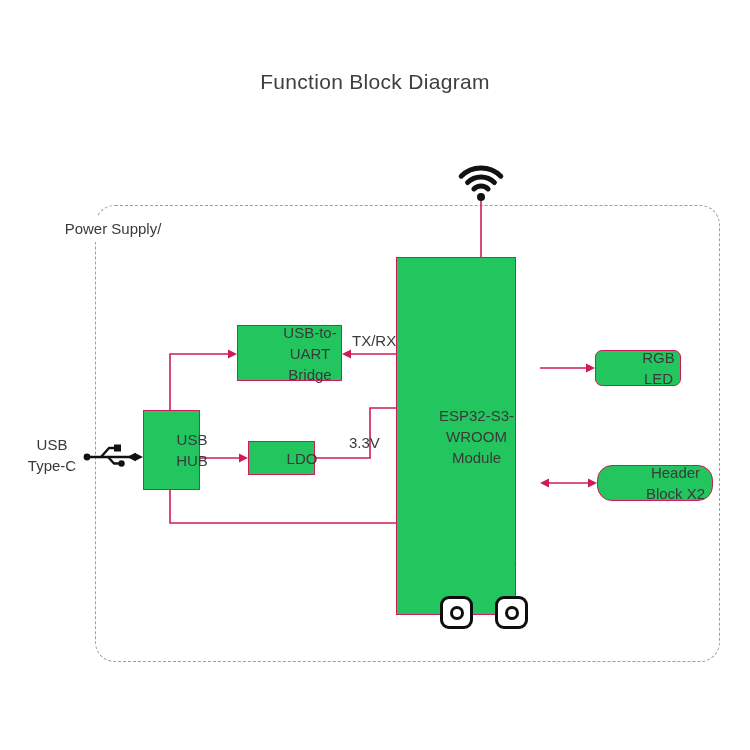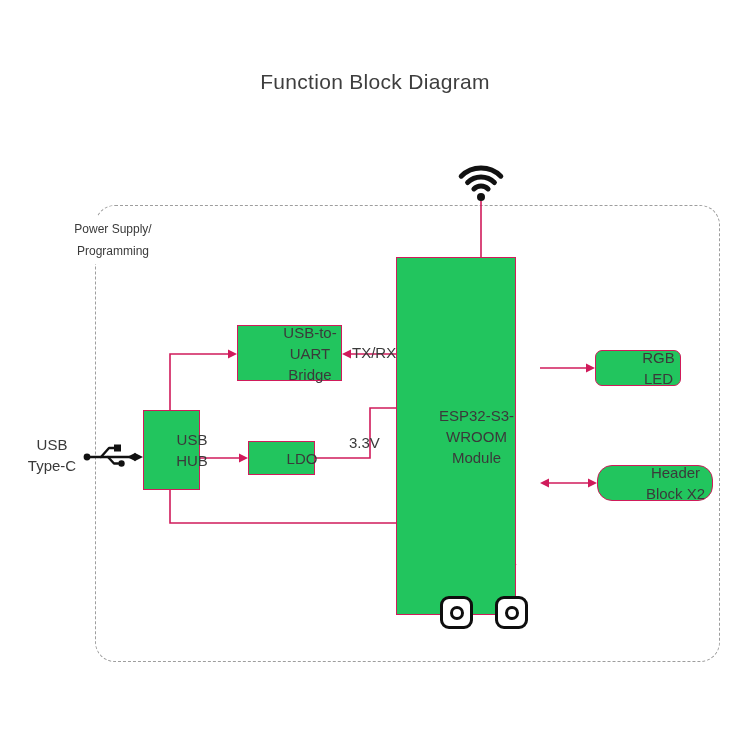--- a/index.html
+++ b/index.html
@@ -9,32 +9,32 @@
     --dash:#9e9e9e;
   }
   *{box-sizing:border-box;}
   body{margin:0;background:#ffffff;font-family:"Liberation Sans",sans-serif;}
   .stage{position:relative;width:750px;height:750px;background:#fff;overflow:hidden;}
   .title{position:absolute;top:70px;left:0;width:100%;text-align:center;
          font-size:21px;font-weight:500;color:#3e3e3e;letter-spacing:.3px;}
   .dashed-region{position:absolute;left:95px;top:205px;width:625px;height:457px;
          border:1.6px dashed var(--dash);border-radius:20px;}
   .region-label{position:absolute;left:48px;top:216px;width:130px;background:#fff;
-         padding:2px 4px;font-size:12px;color:var(--text);line-height:22px;text-align:center;}
+         padding:2px 4px;font-size:15px;color:var(--text);line-height:22px;text-align:center;}
   .box{position:absolute;background:#22c55e;border:1.5px solid var(--accent);
        display:flex;flex-direction:column;align-items:center;justify-content:center;
        font-size:15px;color:var(--text);line-height:21px;text-align:center;padding-left:41px;}
   #module{left:396px;top:257px;width:120px;height:358px;}
   #uart{left:237px;top:325px;width:105px;height:56px;}
   #hub{left:143px;top:410px;width:57px;height:80px;}
   #ldo{left:248px;top:441px;width:67px;height:34px;}
   #rgb{left:595px;top:350px;width:86px;height:36px;border-radius:7px;}
   #header{left:597px;top:465px;width:116px;height:36px;border-radius:15px;}
   .wire-label{position:absolute;font-size:15px;color:var(--text);white-space:nowrap;}
-  #lbl-txrx{left:352px;top:332px;margin-top:12px;}
+  #lbl-txrx{left:352px;top:332px;}
   #lbl-33v{left:349px;top:434px;}
   #lbl-usbport{left:226px;top:498px;}
   #lbl-usbc{left:24px;top:434px;width:56px;text-align:center;line-height:21px;white-space:normal;}
   .btn{position:absolute;width:33px;height:33px;border:3.5px solid #0e0e0e;border-radius:9px;
        background:#fff;display:flex;align-items:center;justify-content:center;}
   .btn .dot{width:14px;height:14px;border:3px solid #0e0e0e;border-radius:50%;background:#fff;}
   #btn1{left:440px;top:596px;}
   #btn2{left:495px;top:596px;}
   svg.wires{position:absolute;left:0;top:0;width:750px;height:750px;pointer-events:none;}
   .wire{stroke:var(--accent);stroke-width:1.6;fill:none;}
@@ -46,21 +46,20 @@
 <body>
 
 <div class="stage">
 
   <div class="title">Function Block Diagram</div>
 
   <div class="dashed-region"></div>
 
   <div class="region-label">
     <div>Power Supply/</div>
-    <div>Programming</div>
   </div>
 
   <svg class="wires" viewBox="0 0 750 750">
 
     <g>
       <path class="ink" style="stroke-width:5" d="M461.2 176.2 A28 28 0 0 1 500.8 176.2"></path>
       <path class="ink" style="stroke-width:5" d="M467.6 182.6 A19 19 0 0 1 494.4 182.6"></path>
       <path class="ink" style="stroke-width:5" d="M473.9 188.9 A10 10 0 0 1 488.1 188.9"></path>
       <circle class="inkf" cx="481" cy="197" r="4"></circle>
     </g>

